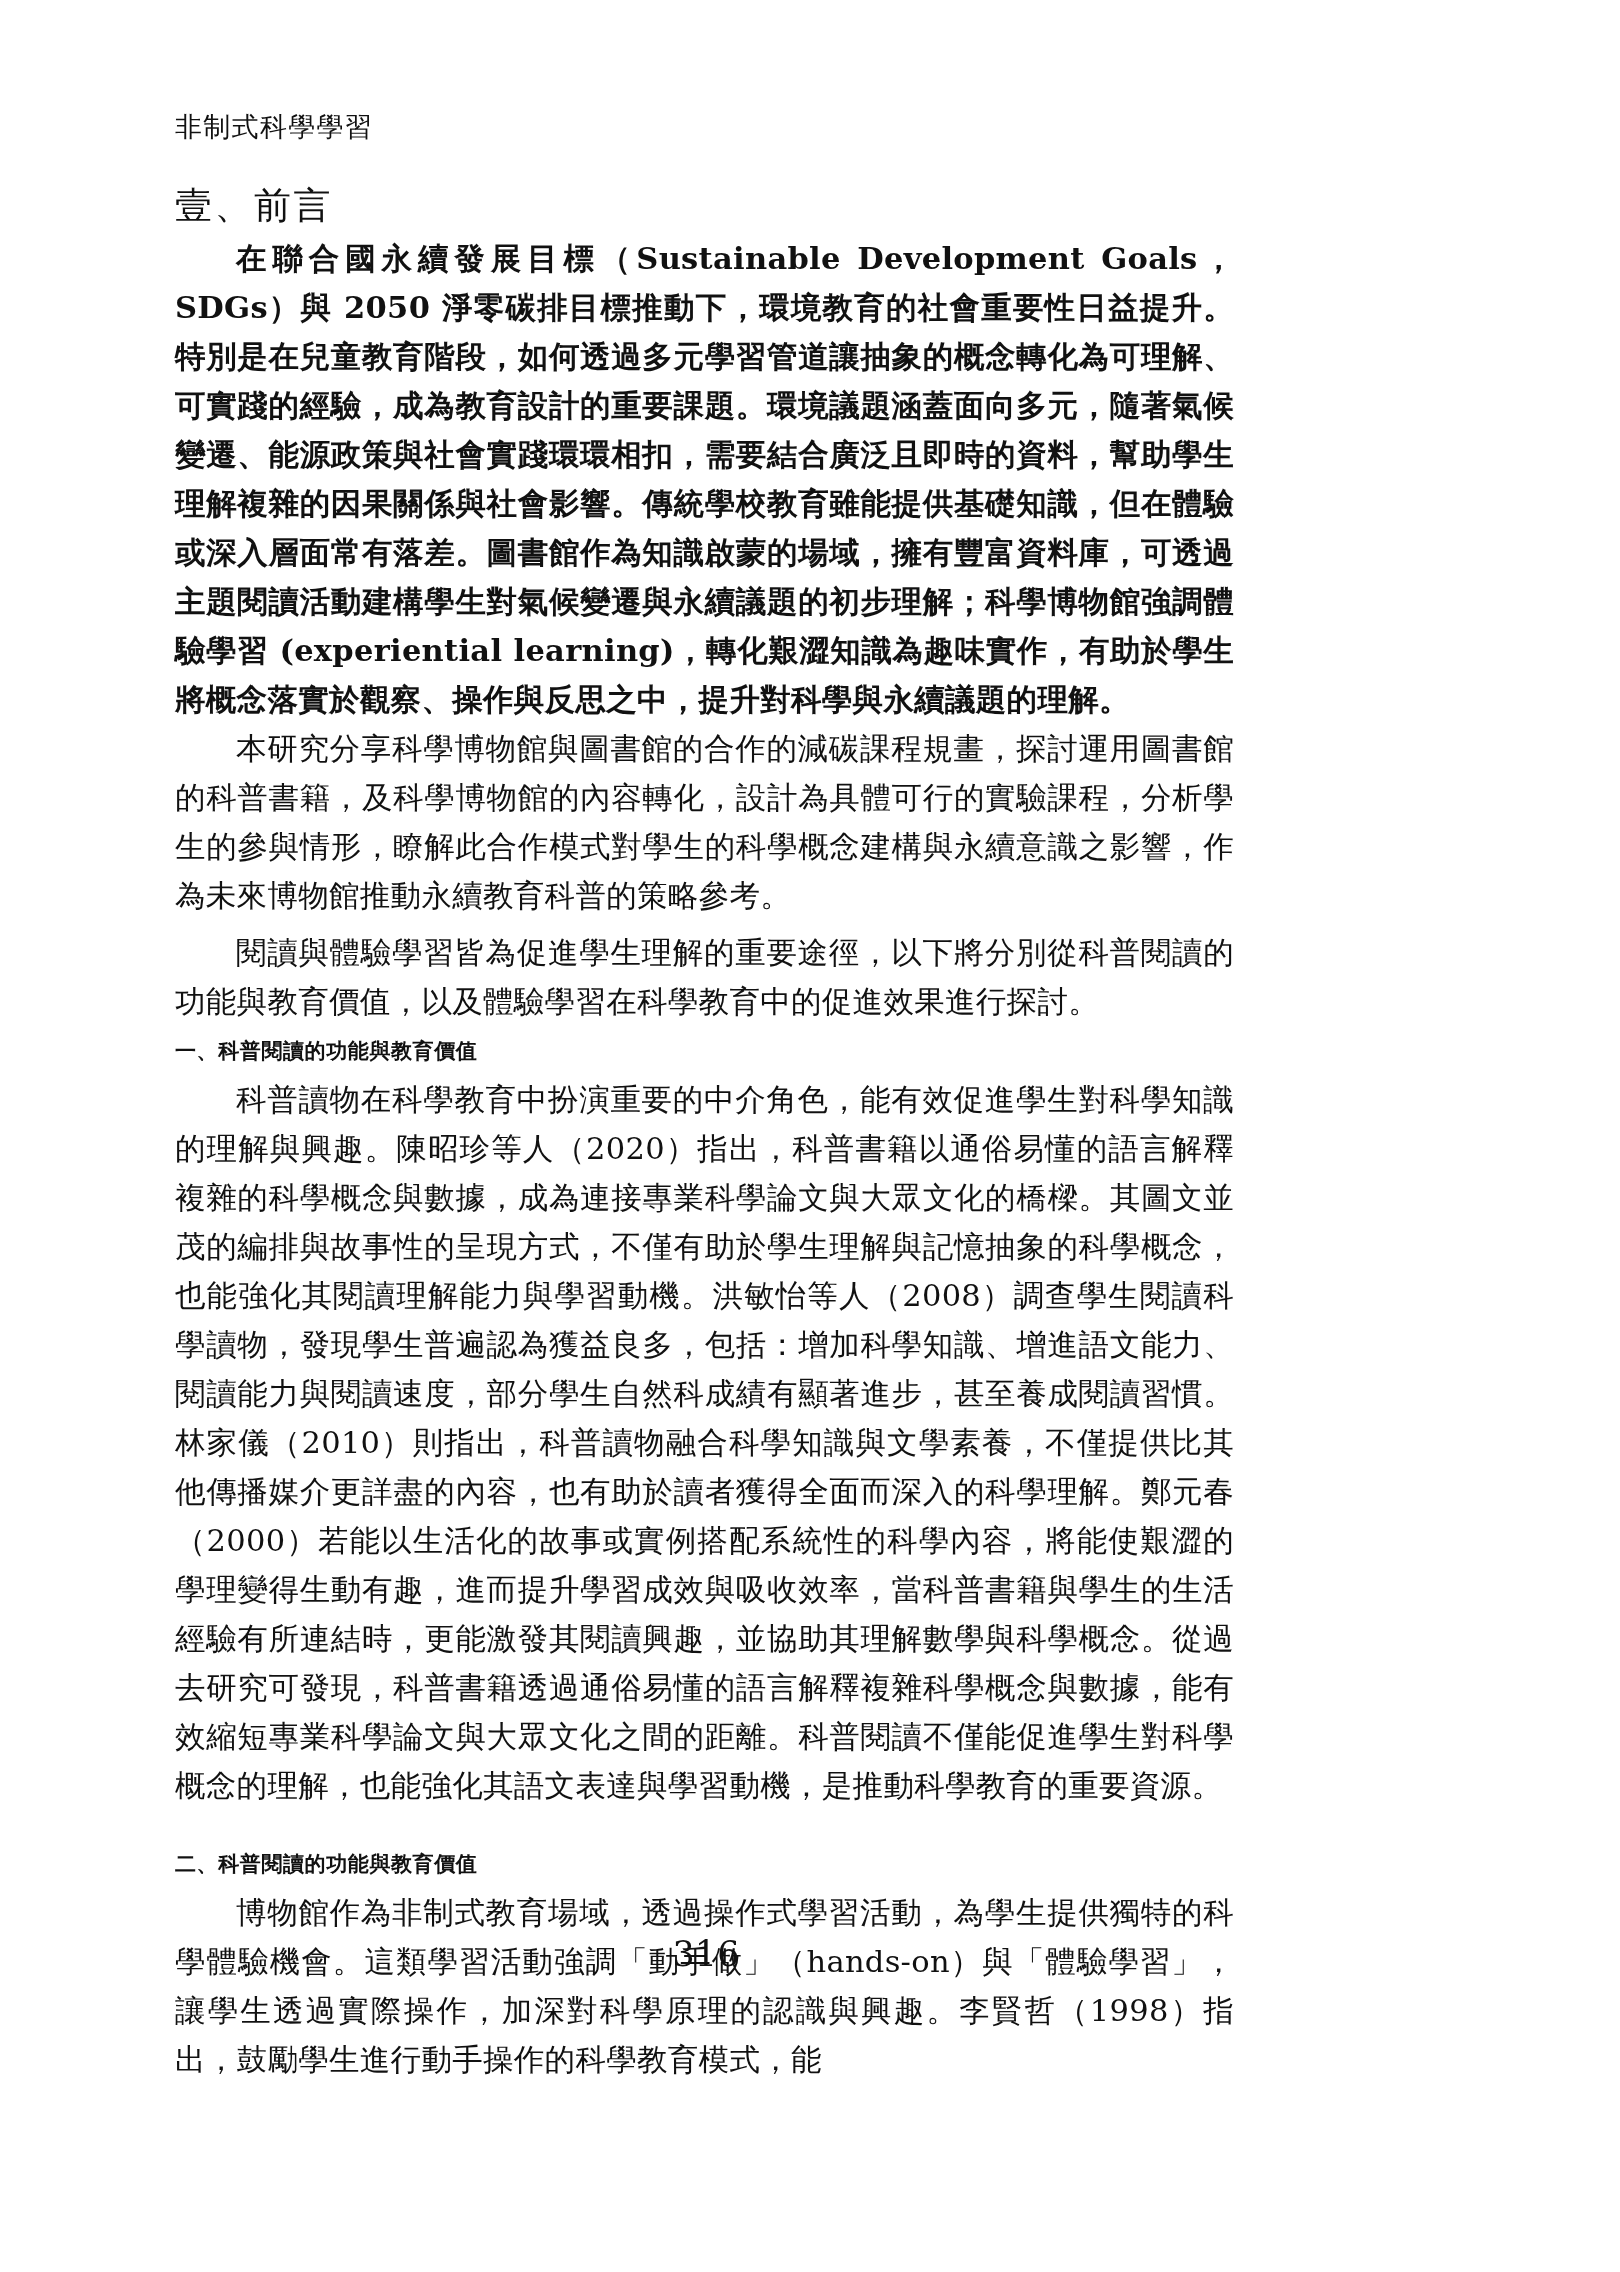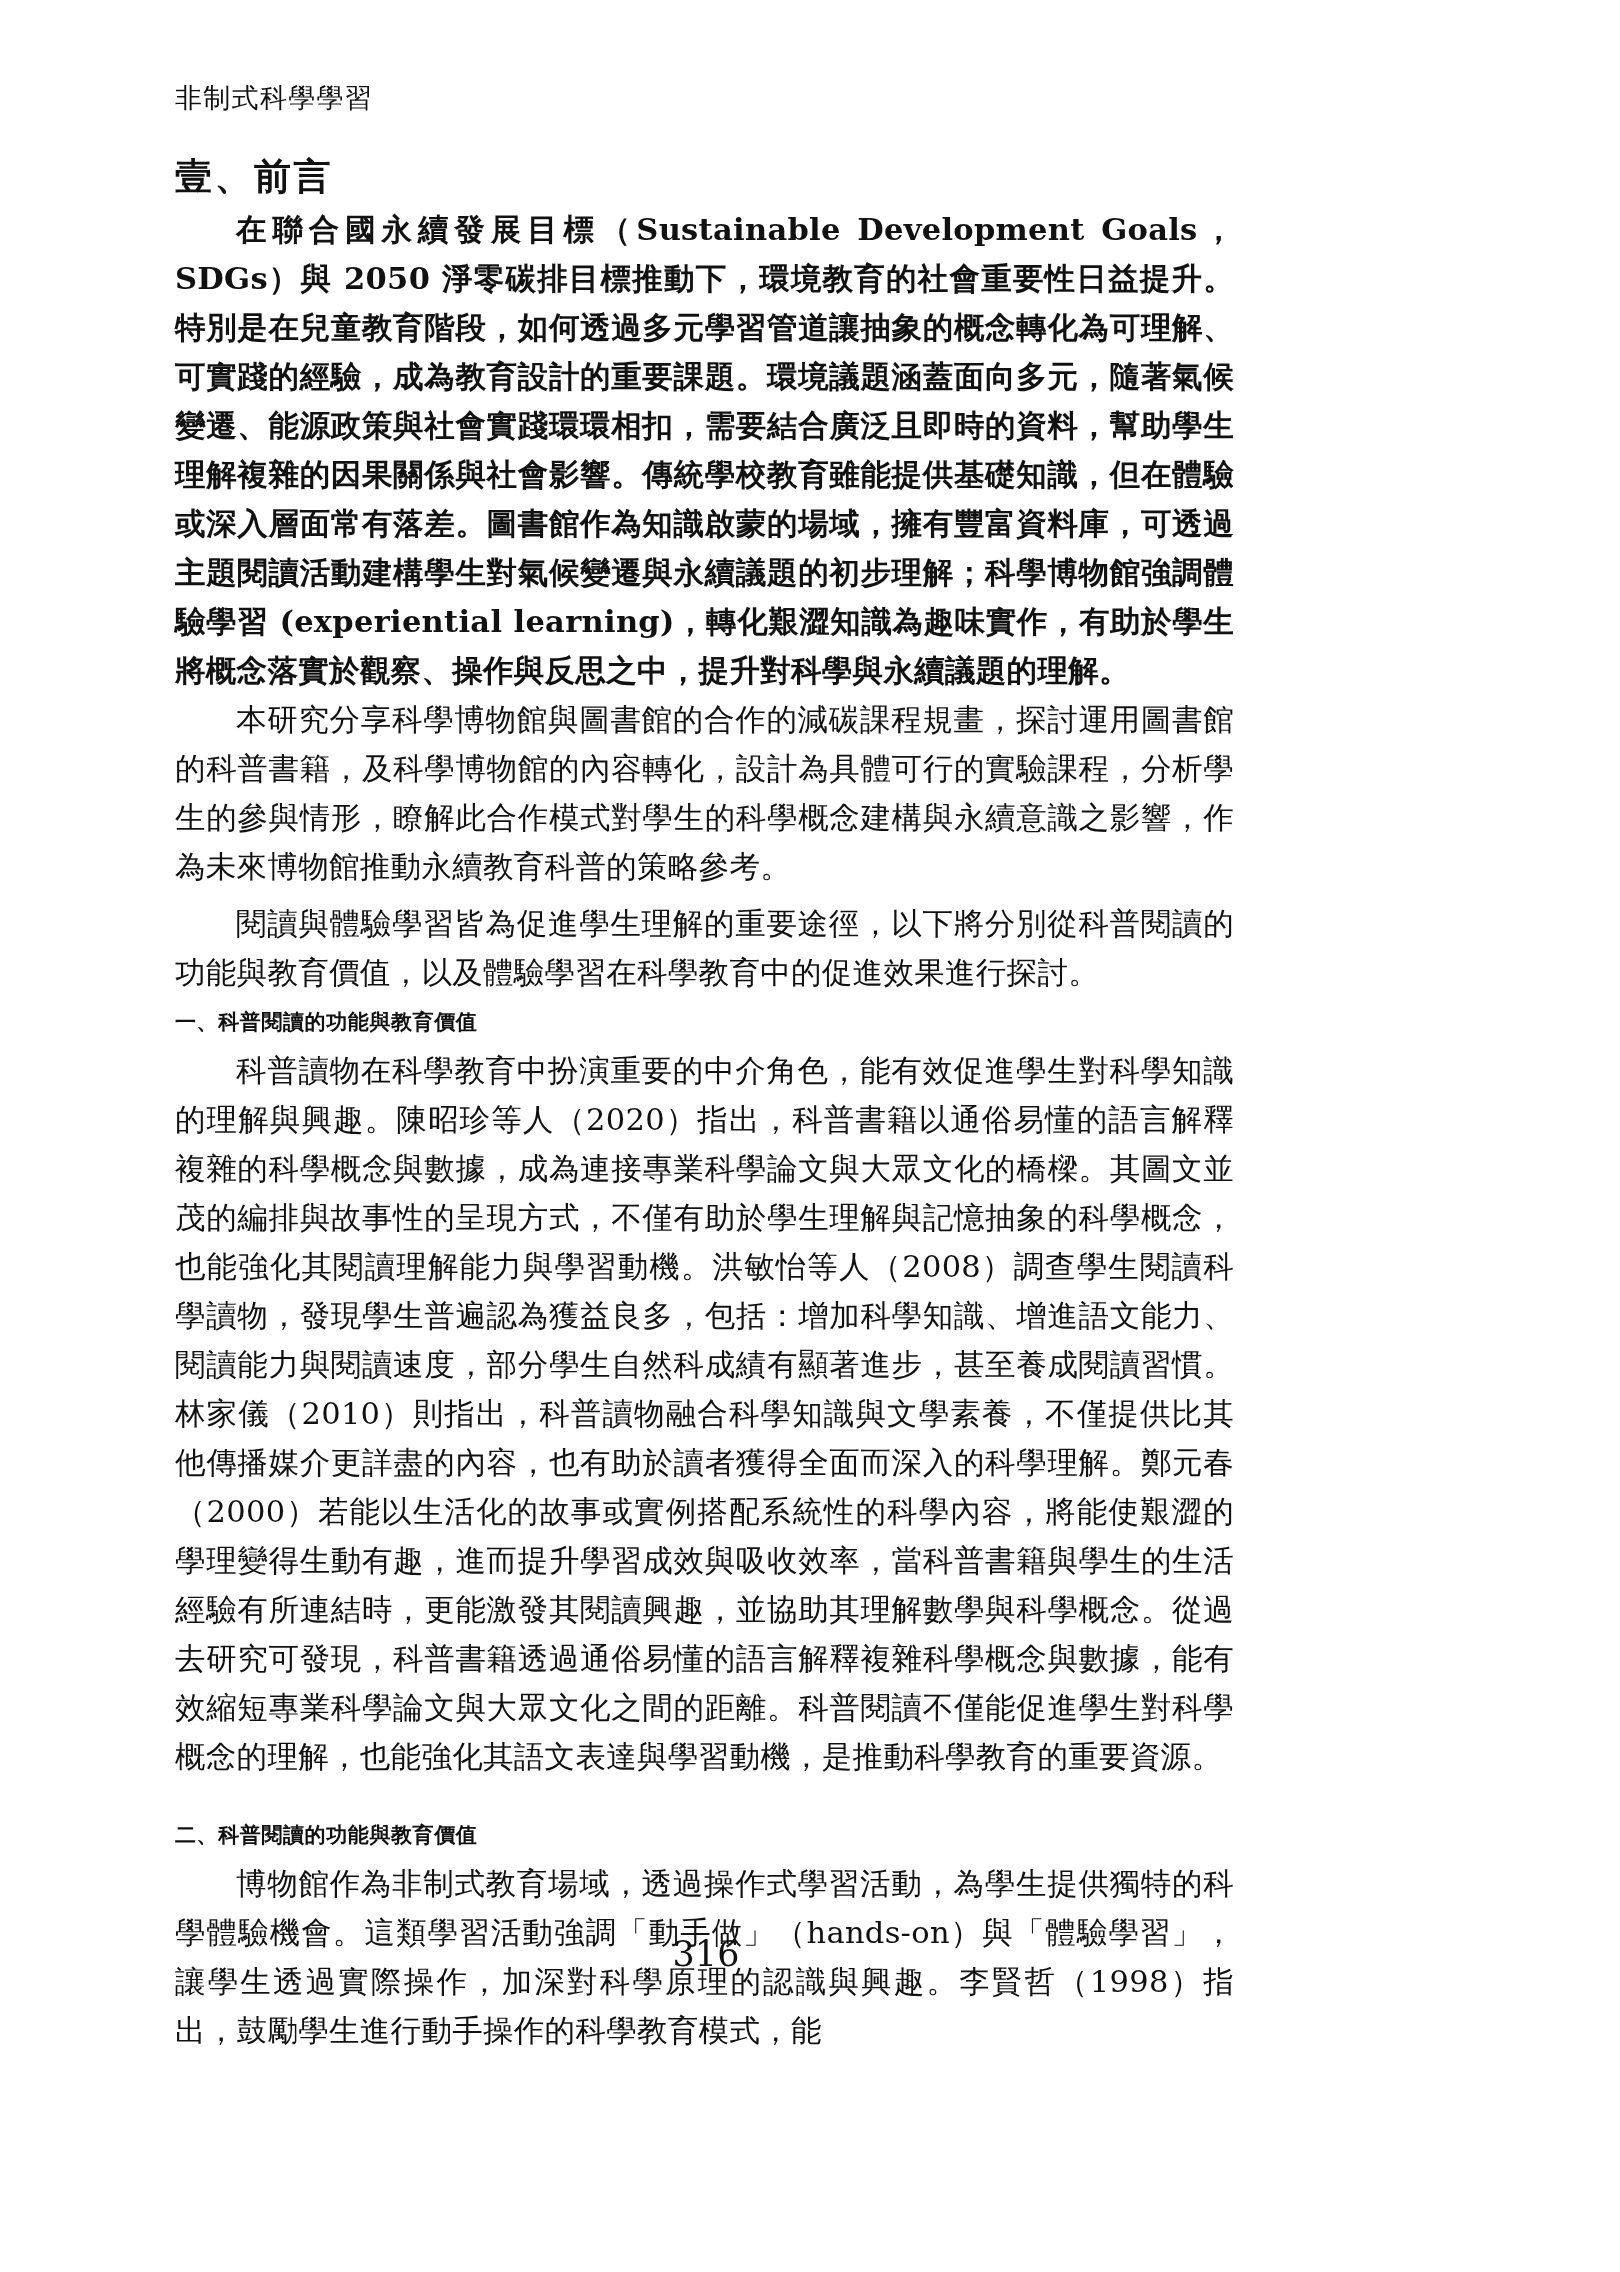--- a/index.html
+++ b/index.html
@@ -6,33 +6,33 @@
     margin: 0;
     padding: 0;
     background: #ffffff;
   }
   .page {
     position: relative;
     width: 1412px;
     height: 2273px;
     background: #ffffff;
     box-sizing: border-box;
-    padding: 83px 178px 0 175px;
+    padding: 112px 178px 0 175px;
     color: #111111;
     font-family: "DejaVu Serif", "Liberation Serif", serif;
   }
   .running-header {
     font-size: 27px;
     line-height: 29px;
     letter-spacing: 1.3px;
   }
   .section-heading {
     font-size: 37px;
     line-height: 41px;
-    font-weight: 700;
+    font-weight: 400;
     margin: 44px 0 0 0;
     letter-spacing: 2.5px;
   }
   .body-para {
     font-size: 30.5px;
     line-height: 49px;
     letter-spacing: 0.3px;
     text-align: justify;
     margin: 0;
   }

